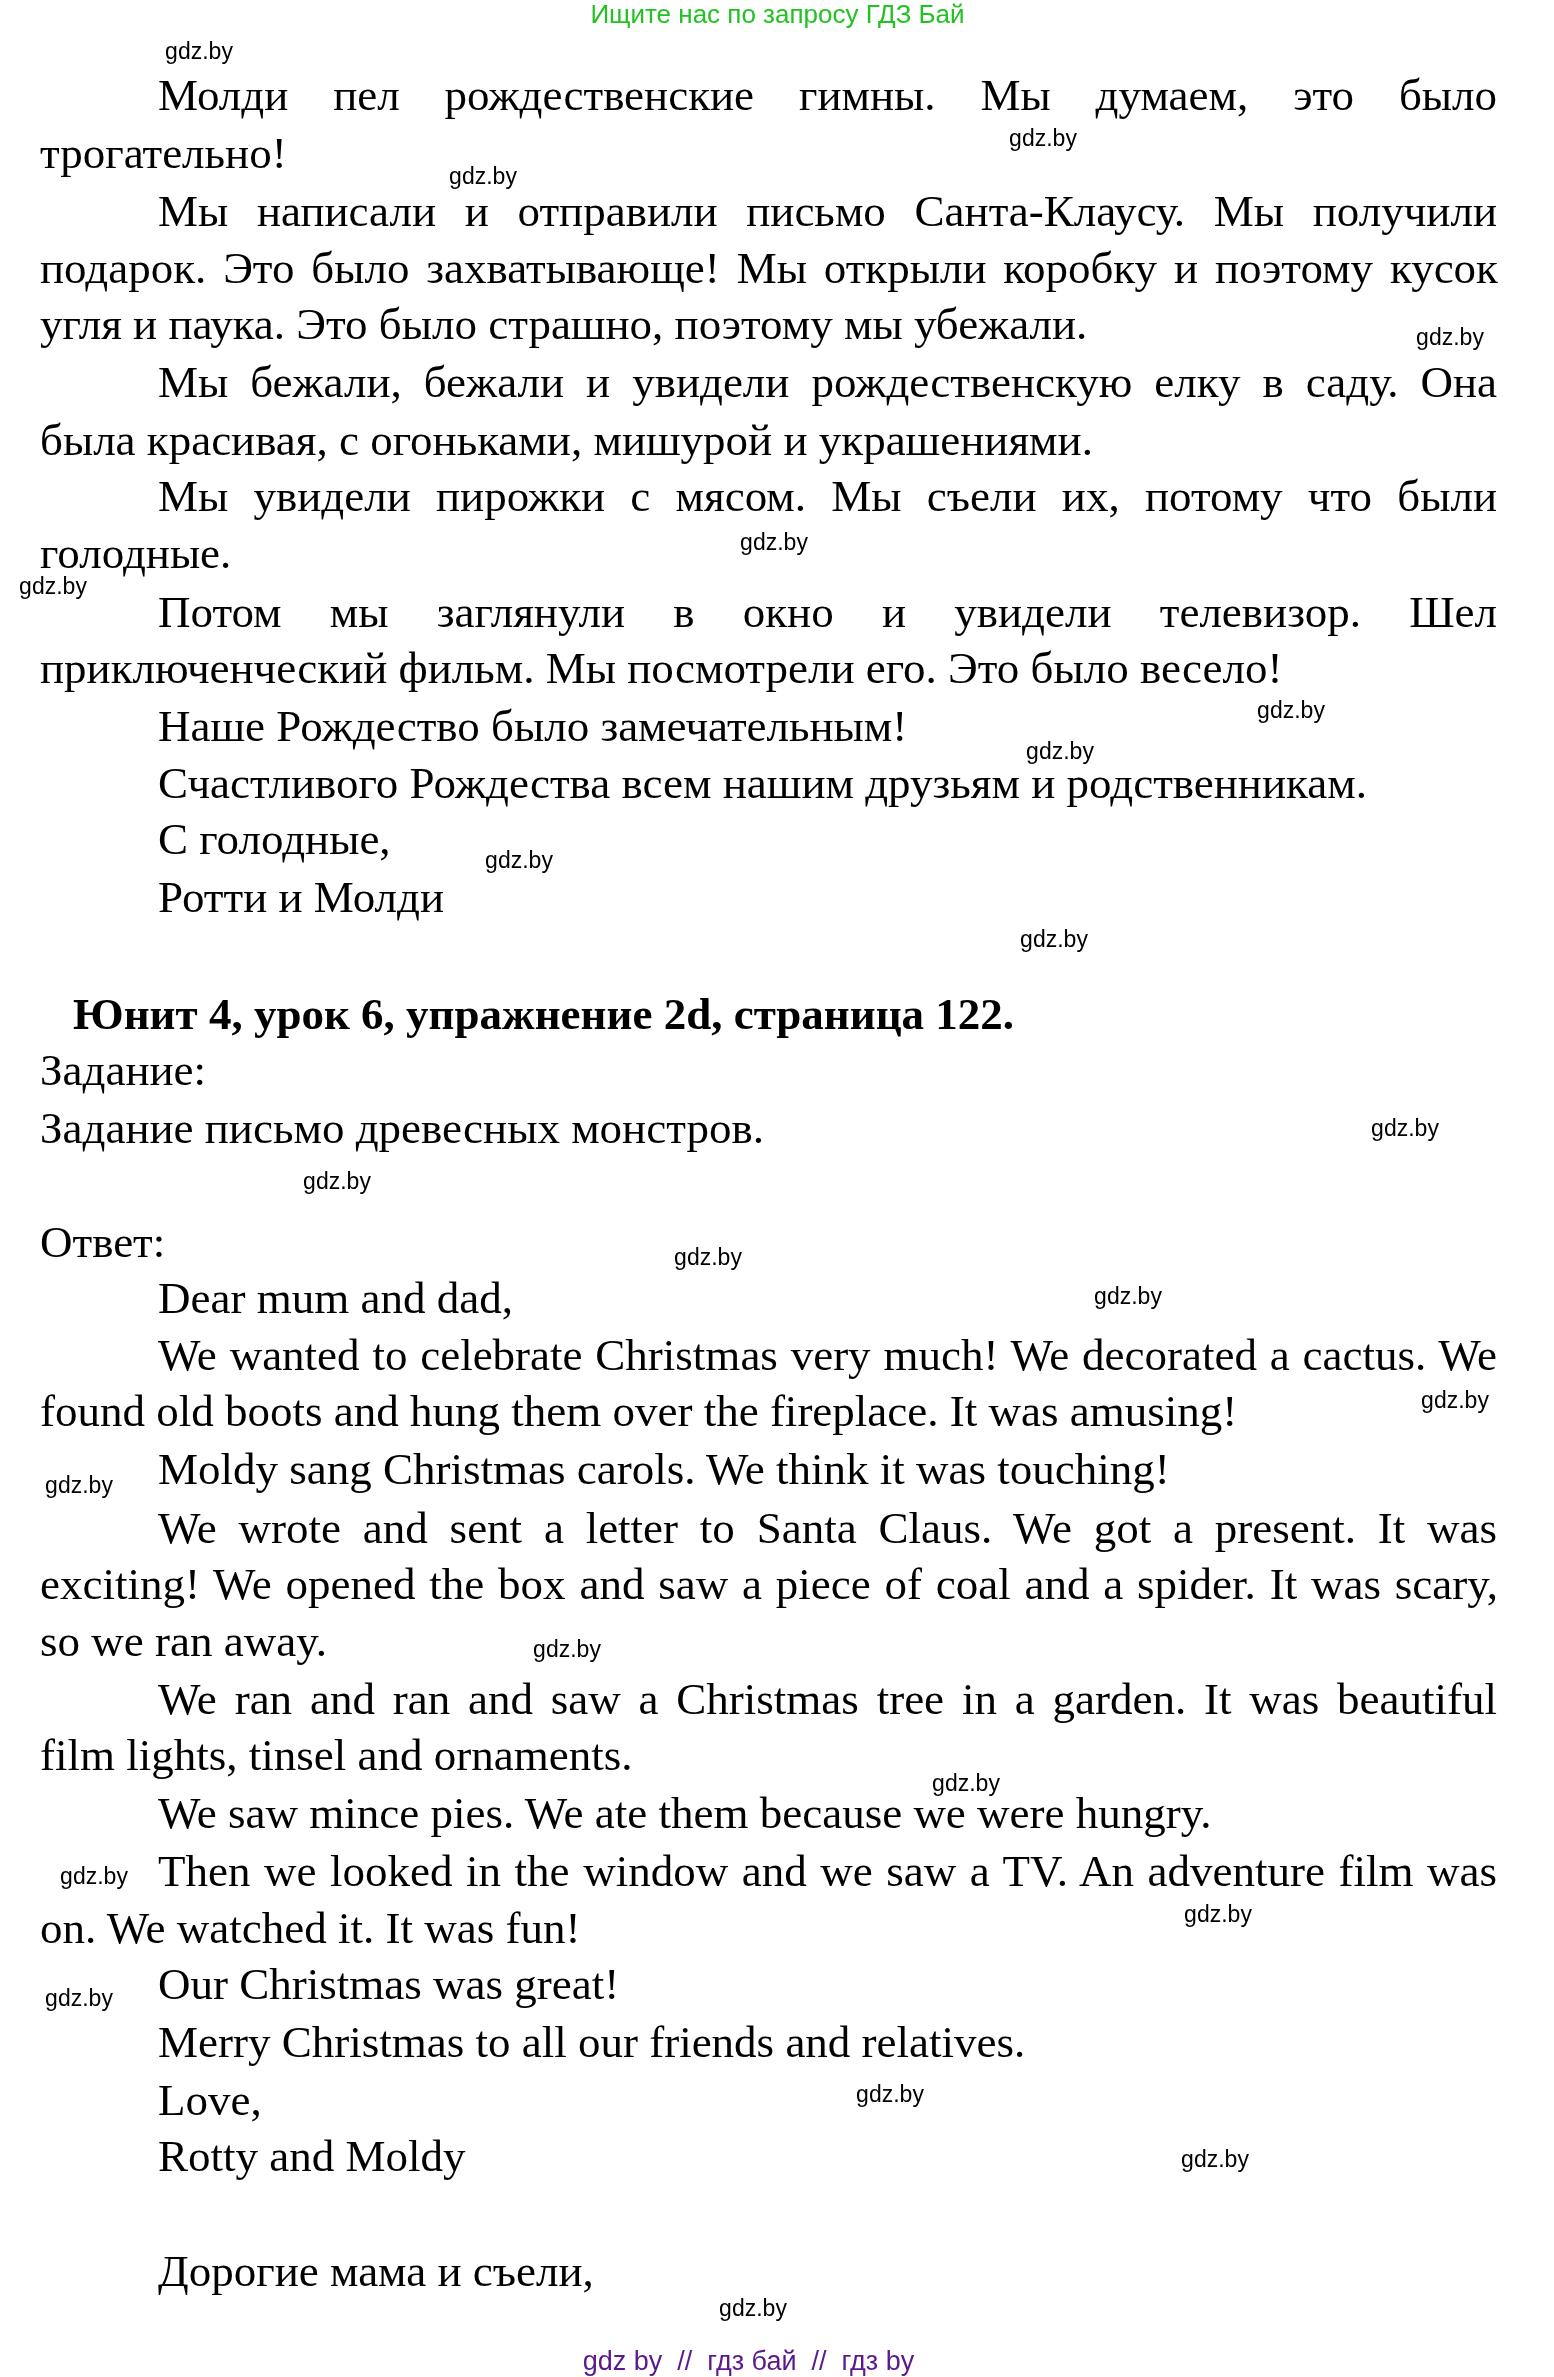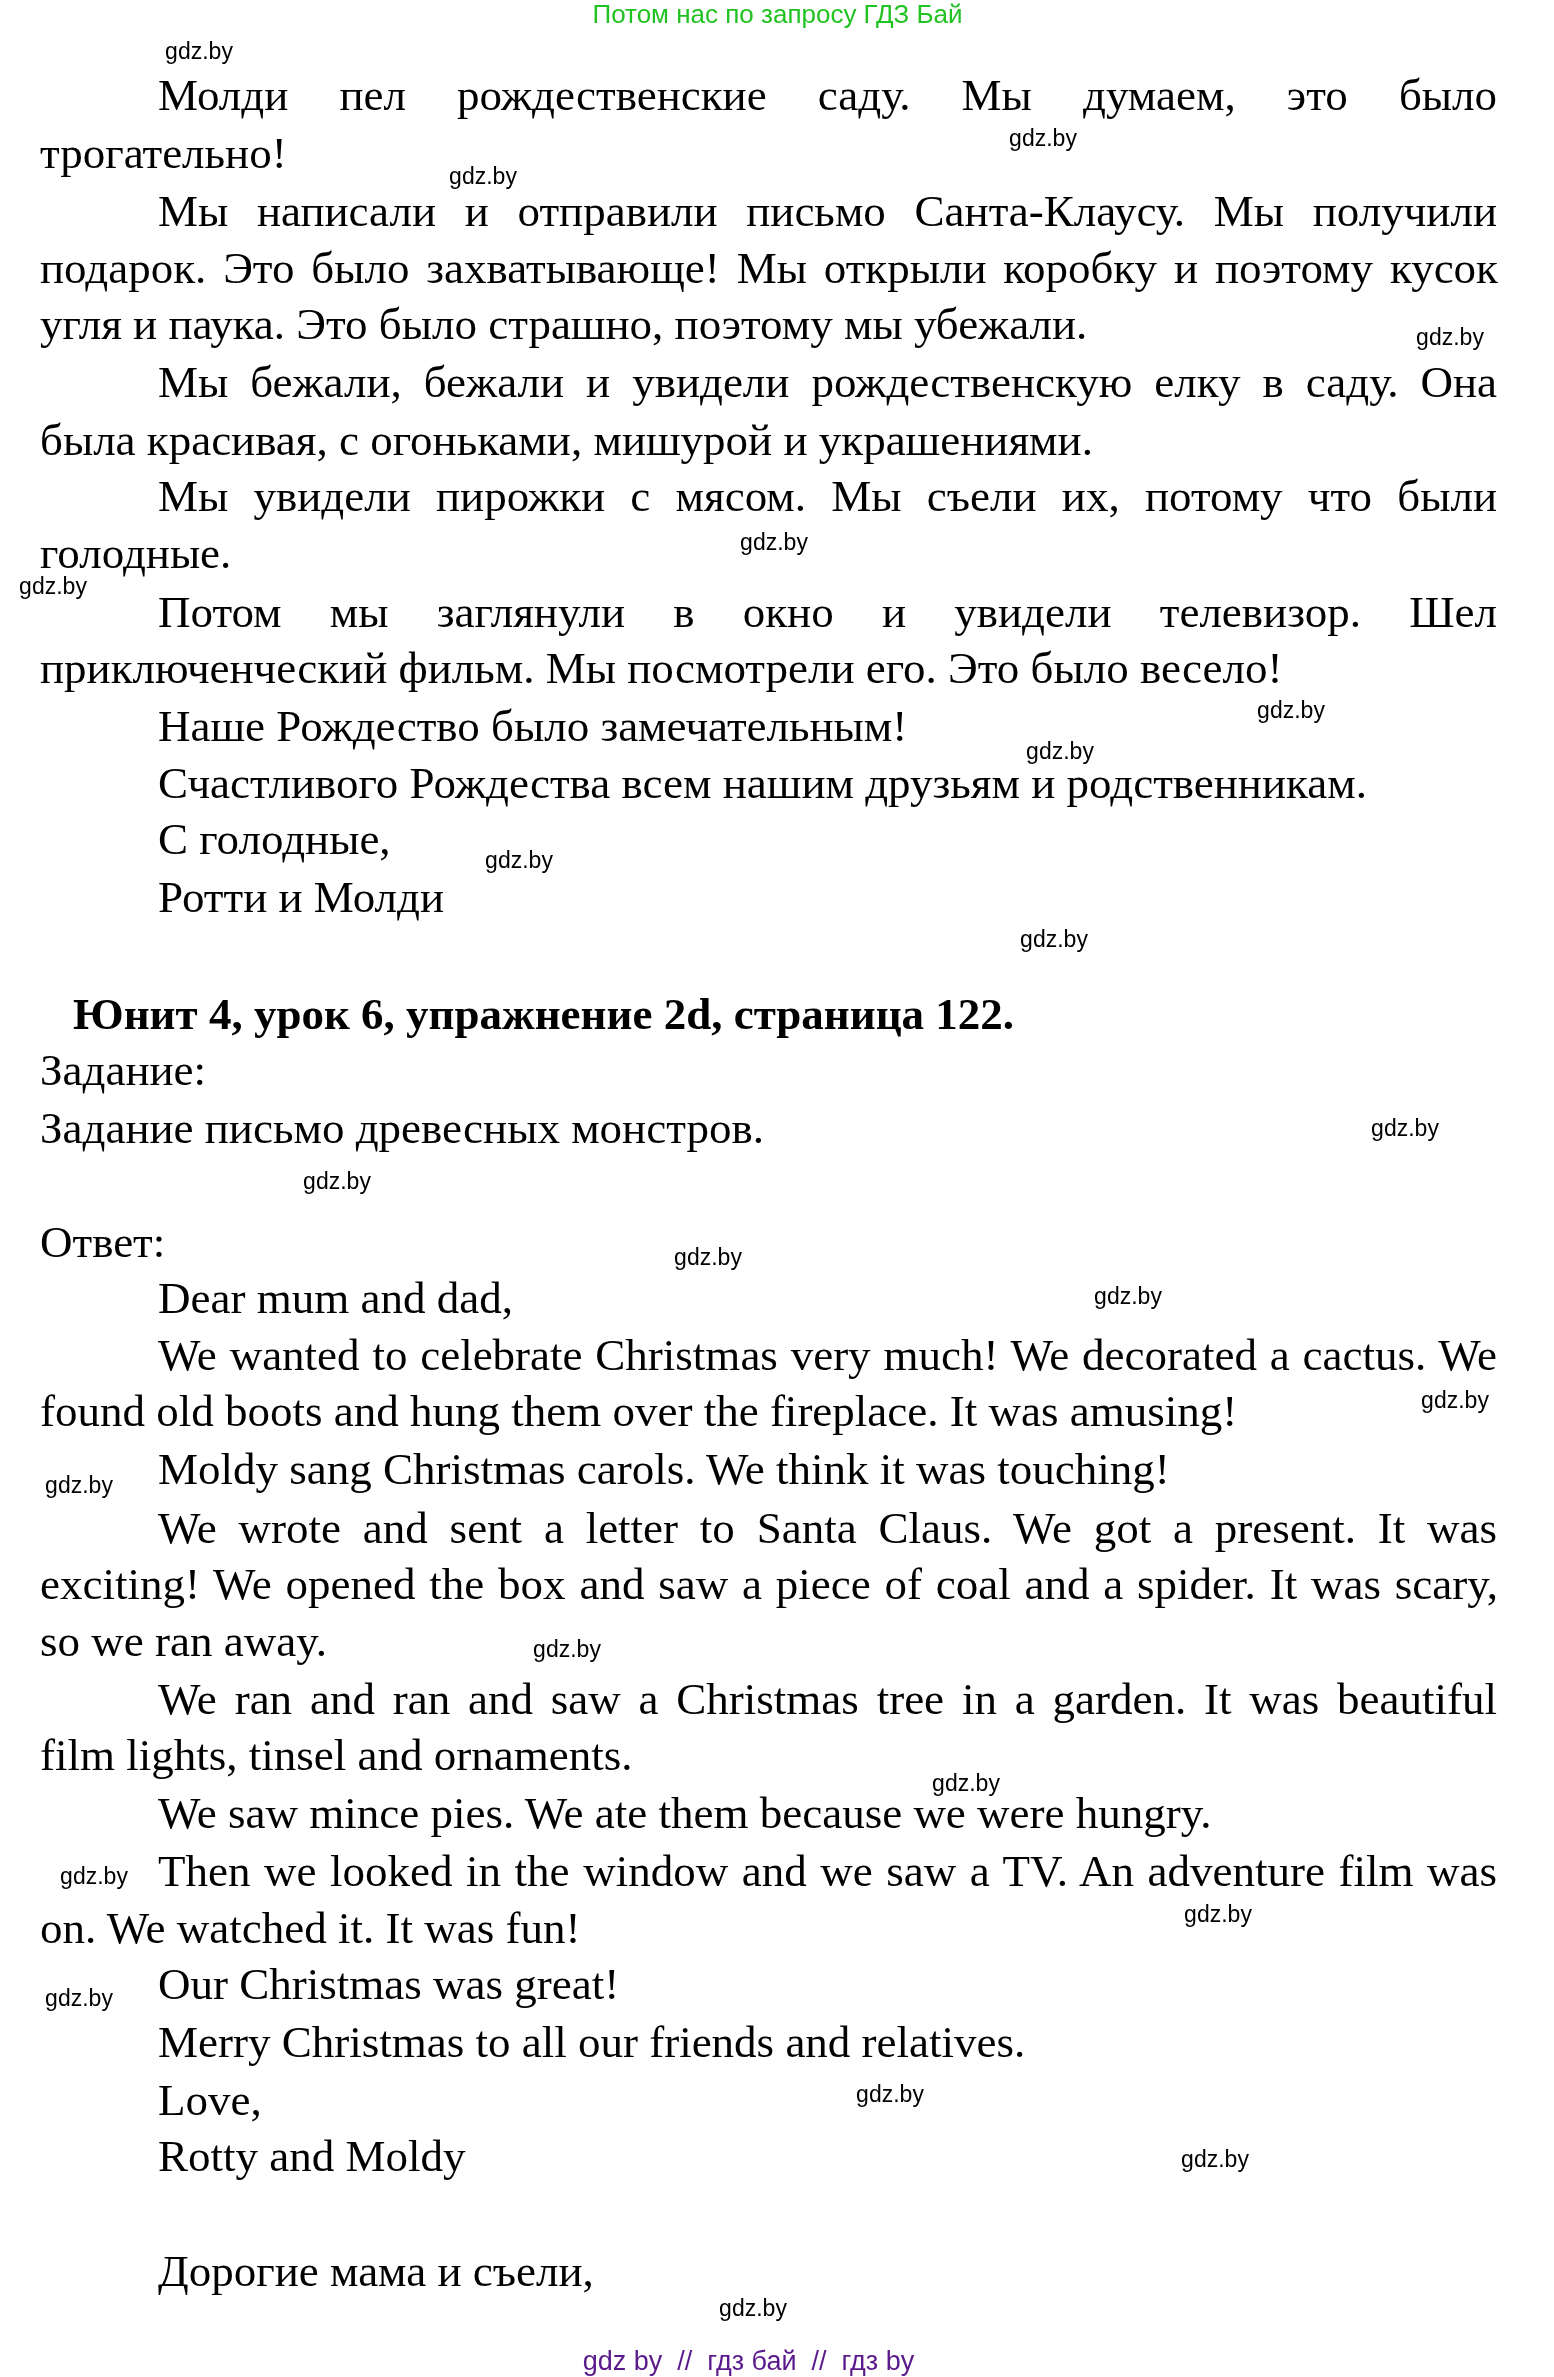--- a/index.html
+++ b/index.html
@@ -24,23 +24,23 @@
   }
   .footer {
     position: absolute; left: 0; top: 2345px; width: 1497px; height: 32px;
     text-align: center; font-family: "Liberation Sans", sans-serif;
     font-size: 27px; line-height: 32px; color: #5a1a8c; white-space: pre;
   }
 </style>
 </head>
 <body>
 
-<div class="top-banner">Потом нас по запросу ГДЗ Бай</div>
+<div class="top-banner">Ищите нас по запросу ГДЗ Бай</div>
 
-<div class="line indent justify" style="top:67px">Молди пел рождественские саду. Мы думаем, это было</div>
+<div class="line indent justify" style="top:67px">Молди пел рождественские гимны. Мы думаем, это было</div>
 <div class="line" style="top:125px">трогательно!</div>
 <div class="line indent justify" style="top:183px">Мы написали и отправили письмо Санта-Клаусу. Мы получили</div>
 <div class="line justify" style="top:240px">подарок. Это было захватывающе! Мы открыли коробку и поэтому кусок</div>
 <div class="line" style="top:296px">угля и паука. Это было страшно, поэтому мы убежали.</div>
 <div class="line indent justify" style="top:354px">Мы бежали, бежали и увидели рождественскую елку в саду. Она</div>
 <div class="line" style="top:412px">была красивая, с огоньками, мишурой и украшениями.</div>
 <div class="line indent justify" style="top:468px">Мы увидели пирожки с мясом. Мы съели их, потому что были</div>
 <div class="line" style="top:525px">голодные.</div>
 <div class="line indent justify" style="top:584px">Потом мы заглянули в окно и увидели телевизор. Шел</div>
 <div class="line" style="top:640px">приключенческий фильм. Мы посмотрели его. Это было весело!</div>

